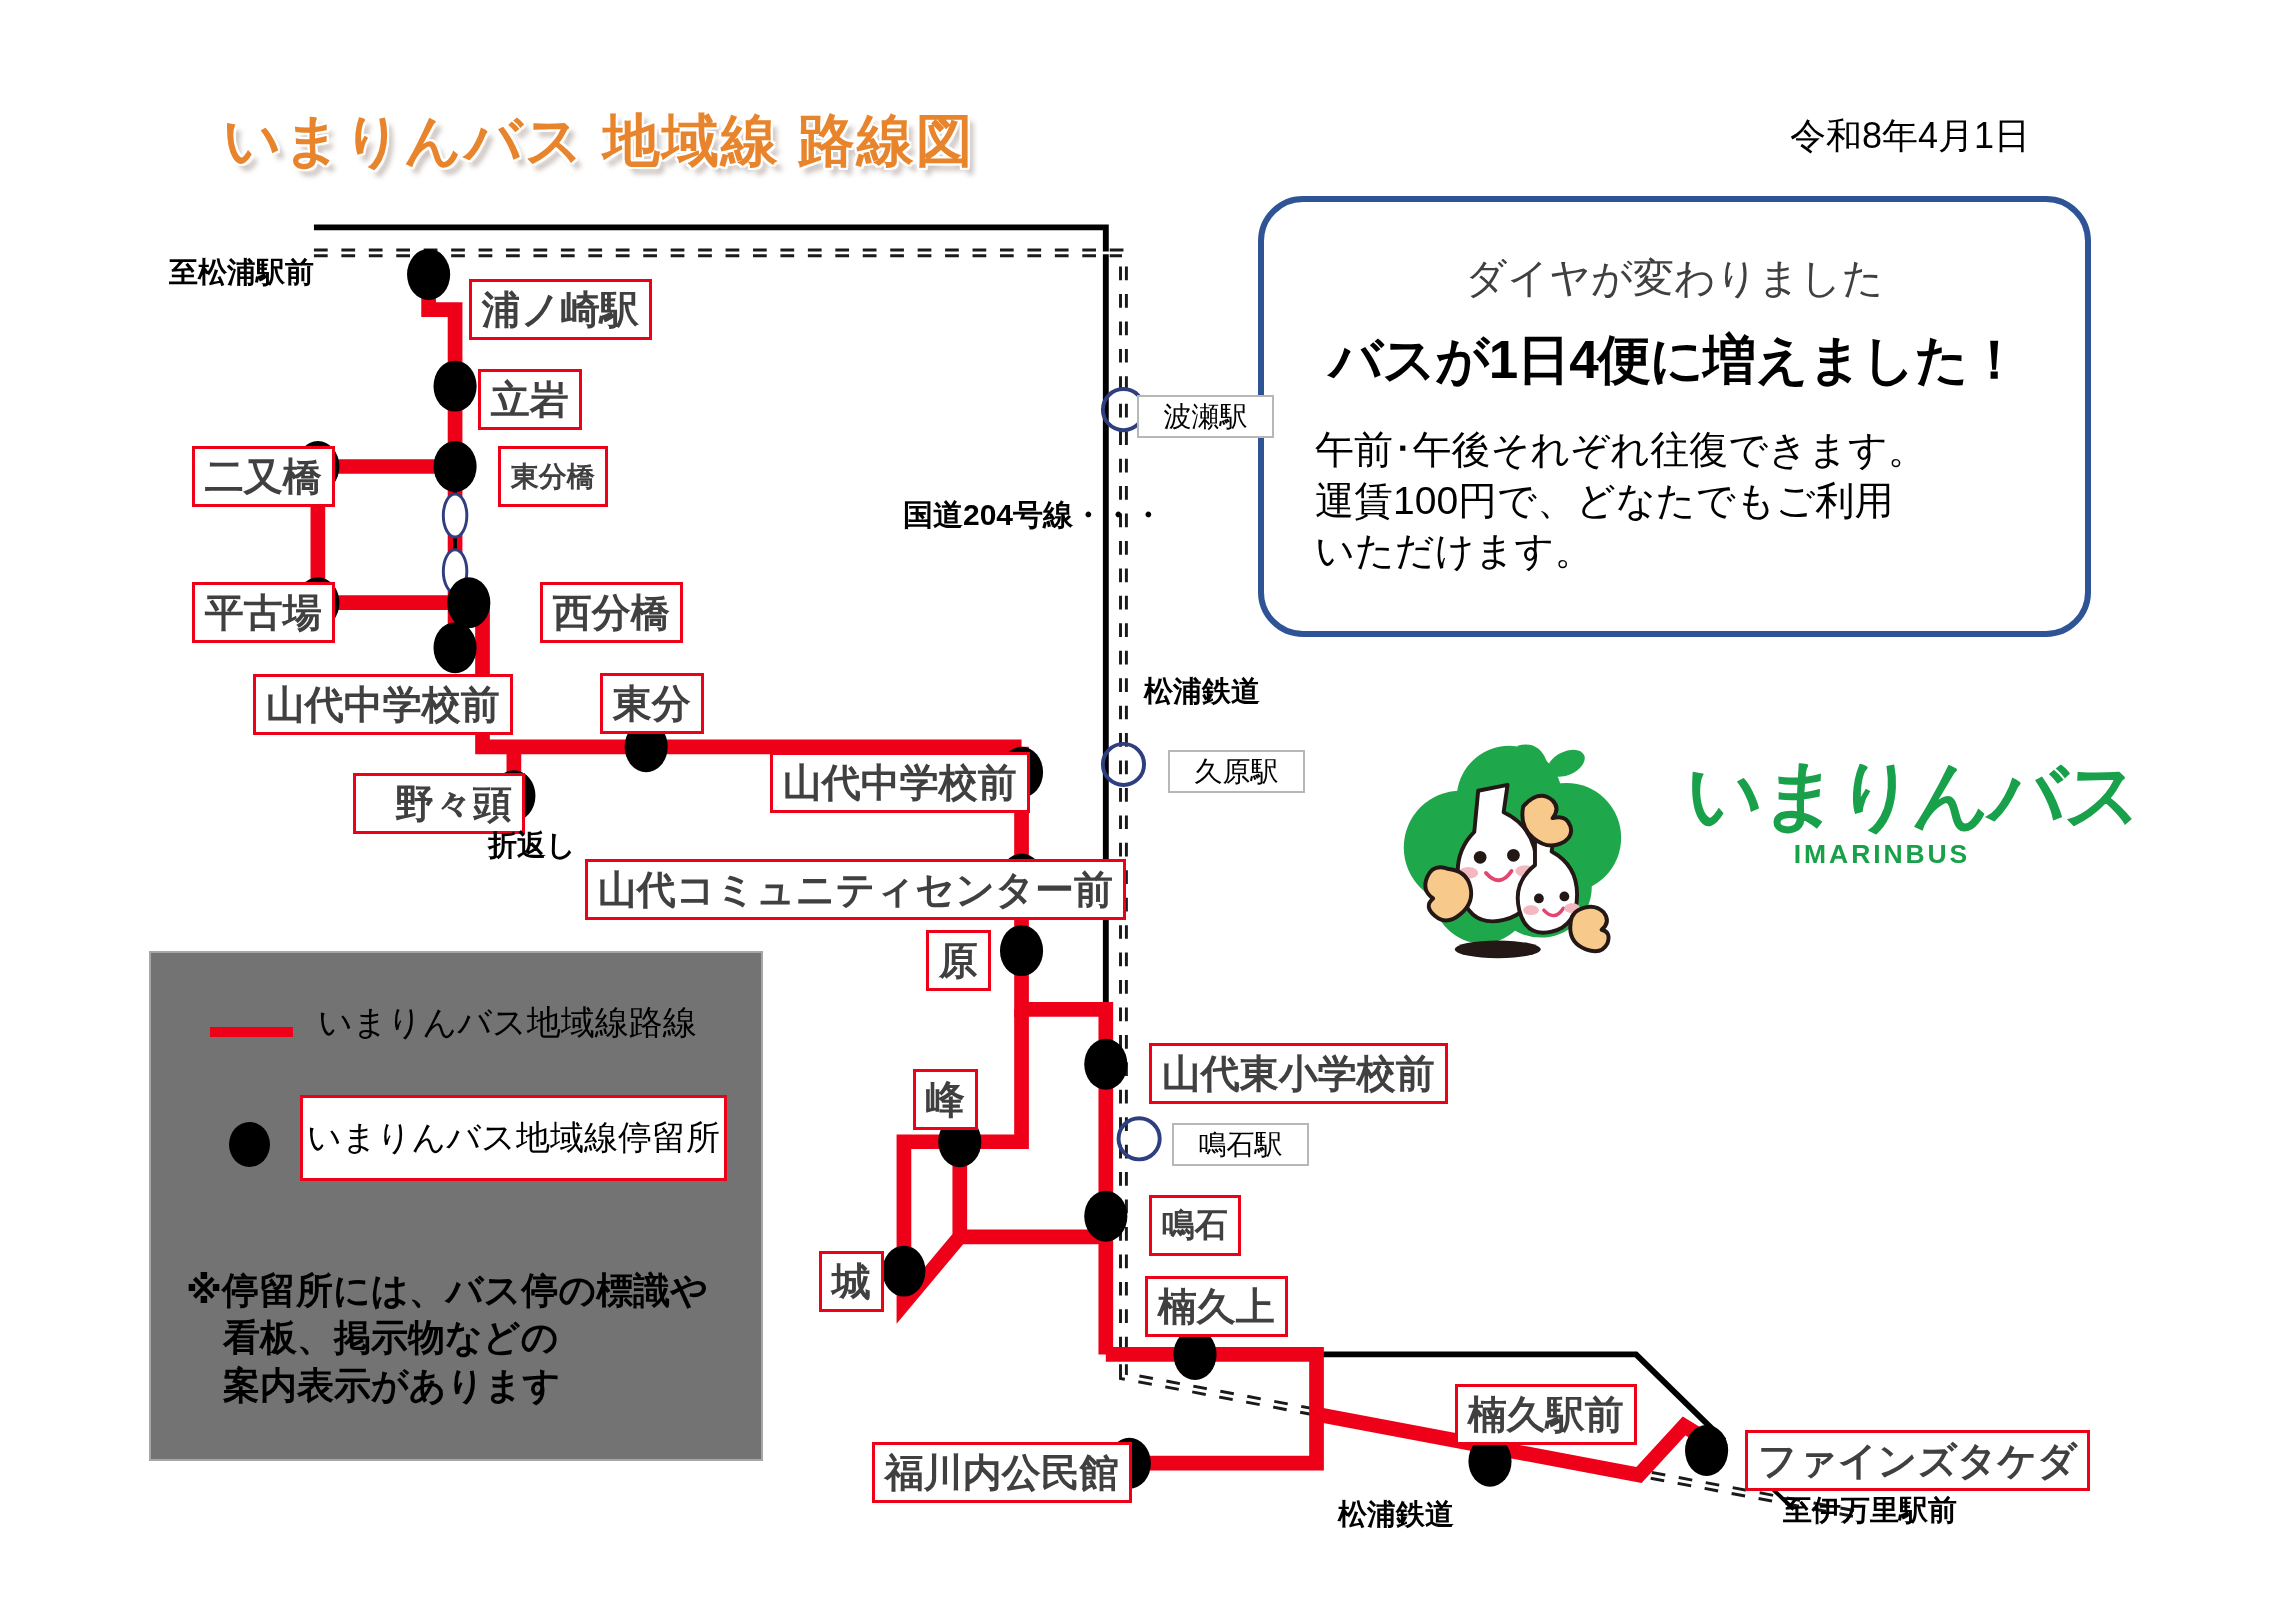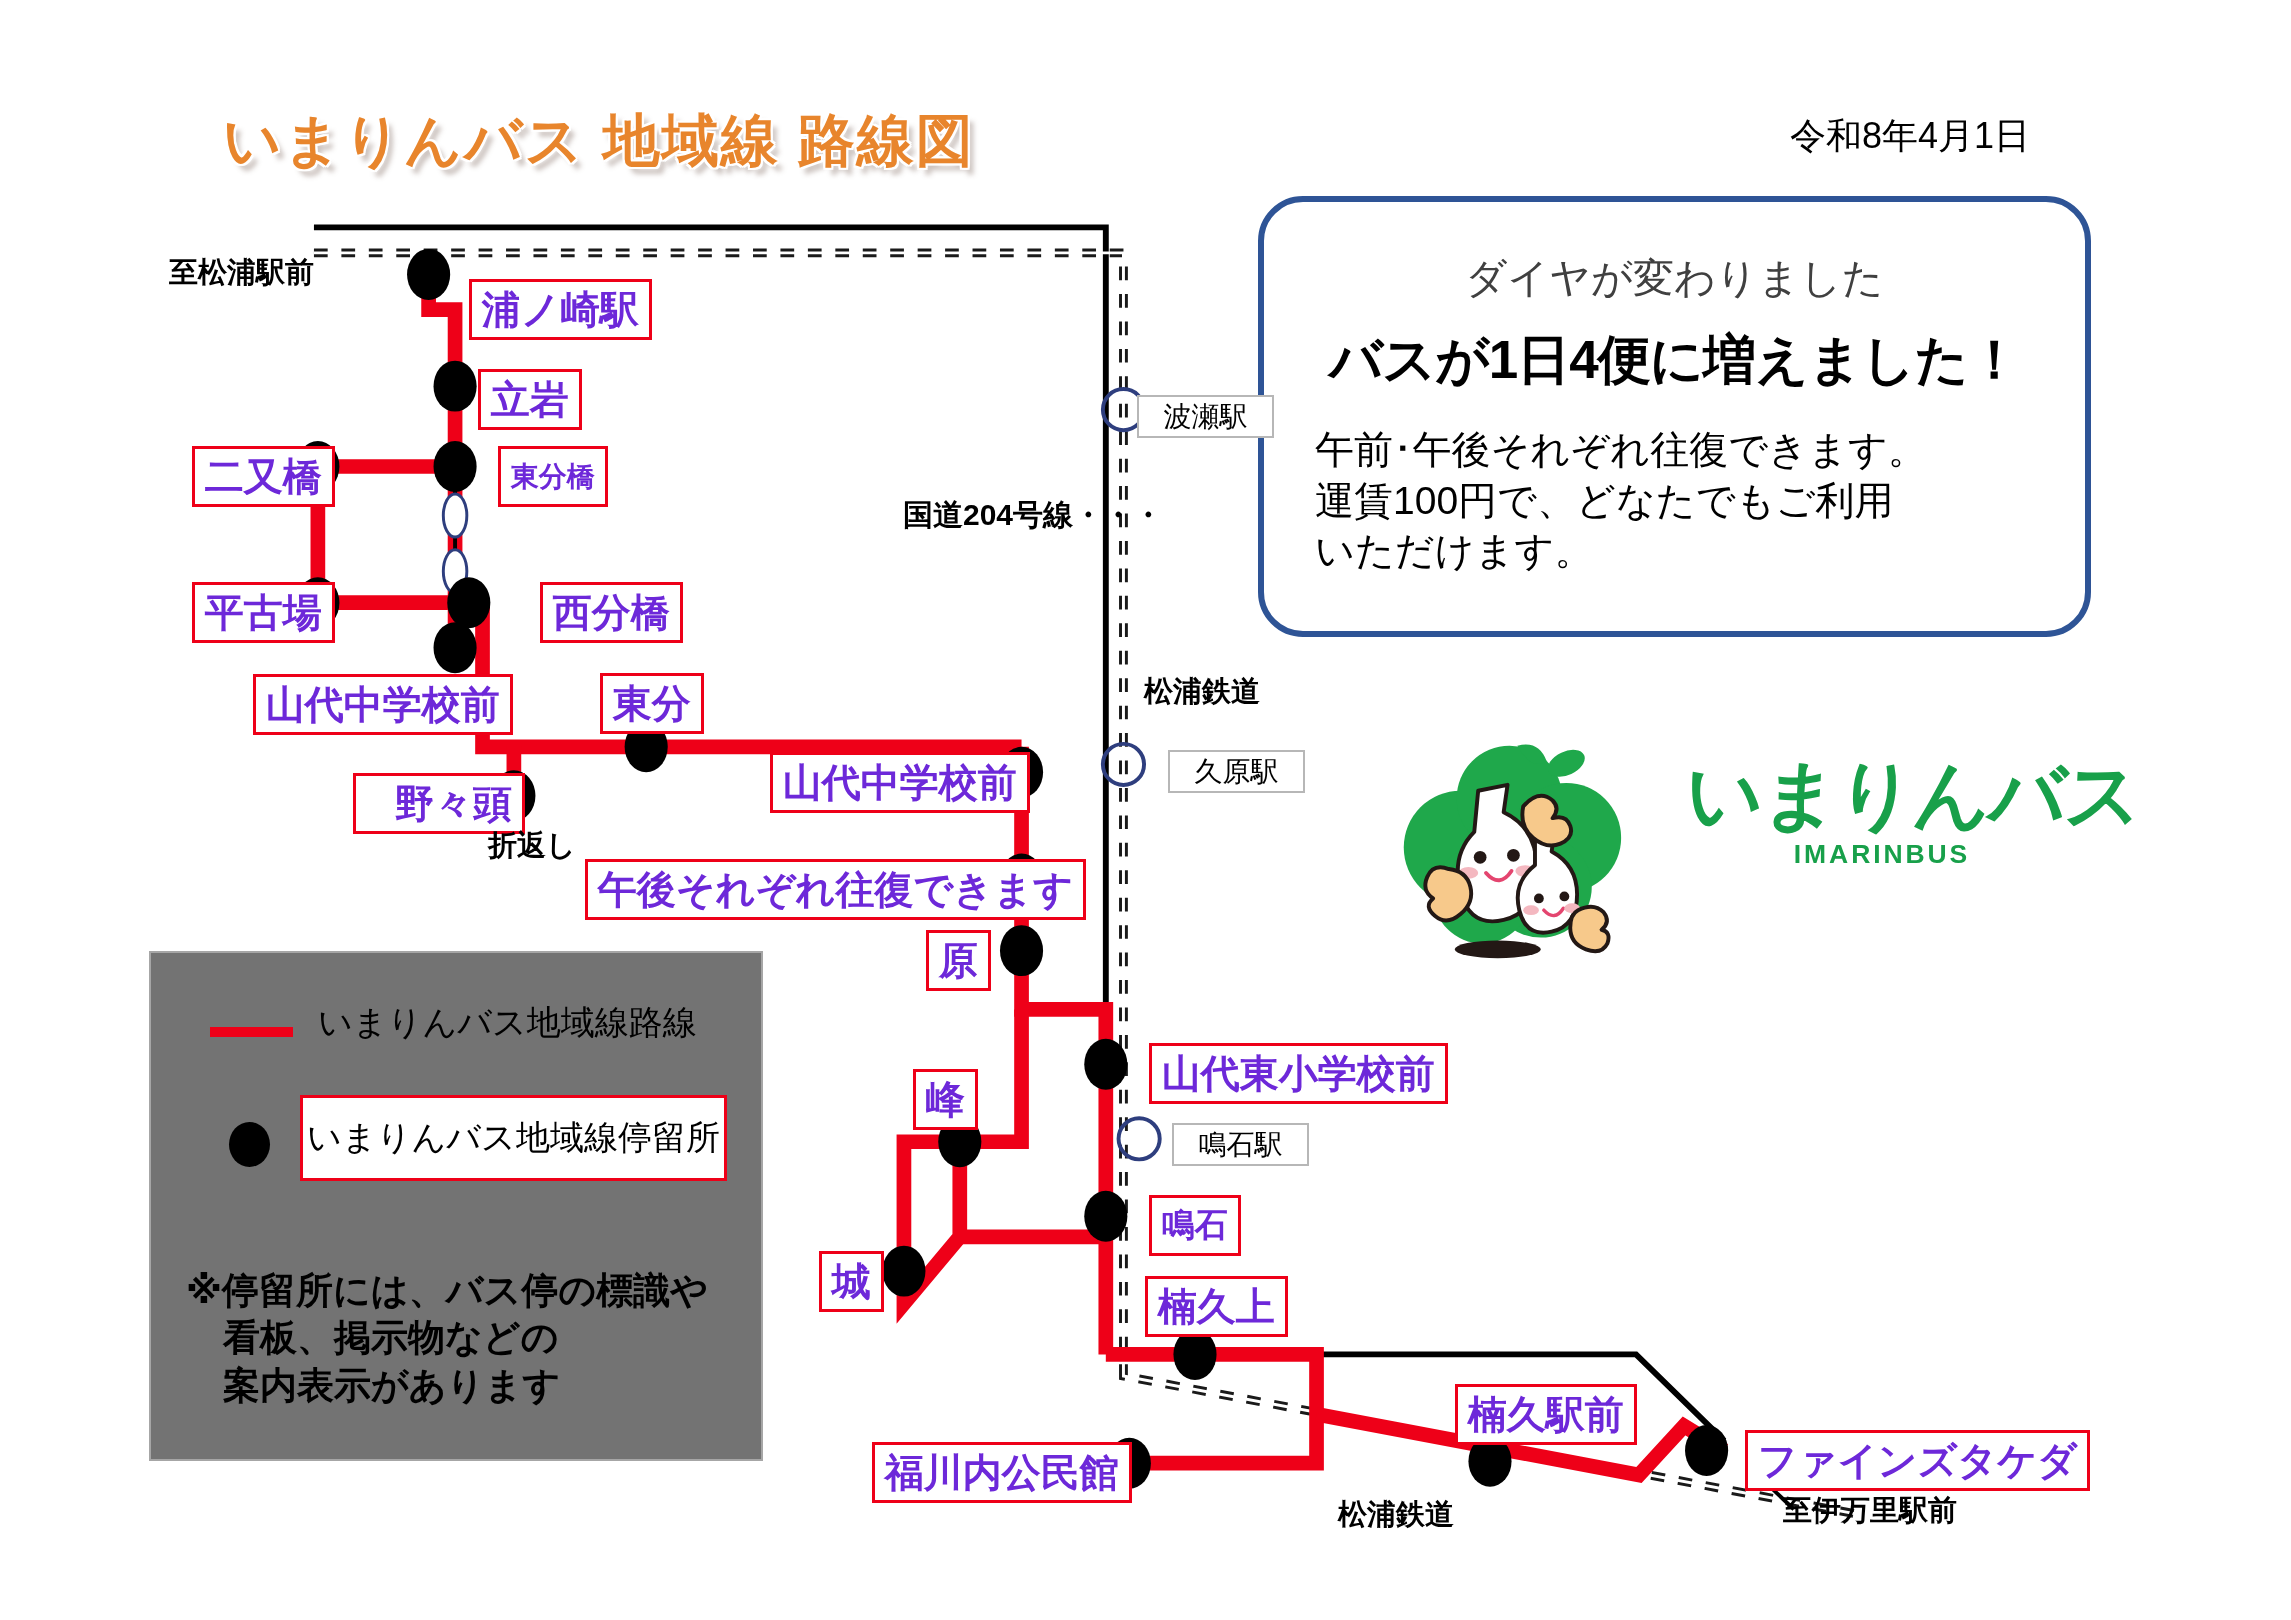--- a/index.html
+++ b/index.html
@@ -104,21 +104,21 @@
   #legend-note .indent { padding-left:37px; display:block; }
 
   
   #map-svg { position:absolute; left:0; top:0; width:2292px; height:1620px; }
 
   
   .stop-label {
     position:absolute;
     border:3.9px solid #EE0018;
     background:#ffffff;
-    color:#6d28d9;
+    color:#404040;
     font-weight:bold;
     display:flex; align-items:center; justify-content:center;
     white-space:nowrap;
     padding:2px 9.8px;
   }
   
   .rail-label {
     position:absolute;
     border:2px solid #B7B7B7;
     background:#ffffff;
@@ -283,21 +283,21 @@
     <div class="stop-label" style="left: 469px; top: 279px; font-size: 39px; height: 61px;">浦ノ崎駅</div>
     <div class="stop-label" style="left: 478px; top: 369px; font-size: 39px; height: 61px;">立岩</div>
     <div class="stop-label" style="left: 498px; top: 446px; font-size: 28px; height: 61px;">東分橋</div>
     <div class="stop-label" style="left: 192px; top: 446px; font-size: 39px; height: 61px;">二又橋</div>
     <div class="stop-label" style="left: 192px; top: 582px; font-size: 39px; height: 61px;">平古場</div>
     <div class="stop-label" style="left: 540px; top: 582px; font-size: 39px; height: 61px;">西分橋</div>
     <div class="stop-label" style="left: 253px; top: 674px; font-size: 39px; height: 61px;">山代中学校前</div>
     <div class="stop-label" style="left: 600px; top: 673px; font-size: 39px; height: 61px;">東分</div>
     <div class="stop-label" style="left: 353px; top: 773px; font-size: 39px; height: 61px; padding-left: 39px;">野々頭</div>
     <div class="stop-label" style="left: 770px; top: 752px; font-size: 39px; height: 61px;">山代中学校前</div>
-    <div class="stop-label" style="left: 585px; top: 859px; font-size: 39px; height: 61px;">午後それぞれ往復できます</div>
+    <div class="stop-label" style="left: 585px; top: 859px; font-size: 39px; height: 61px;">山代コミュニティセンター前</div>
     <div class="stop-label" style="left: 926px; top: 930px; font-size: 39px; height: 61px;">原</div>
     <div class="stop-label" style="left: 1149px; top: 1043px; font-size: 39px; height: 61px;">山代東小学校前</div>
     <div class="stop-label" style="left: 913px; top: 1069px; font-size: 39px; height: 61px;">峰</div>
     <div class="stop-label" style="left: 819px; top: 1251px; font-size: 39px; height: 61px;">城</div>
     <div class="stop-label" style="left: 1149px; top: 1195px; font-size: 33px; height: 61px;">鳴石</div>
     <div class="stop-label" style="left: 1145px; top: 1276px; font-size: 39px; height: 61px;">楠久上</div>
     <div class="stop-label" style="left: 872px; top: 1442px; font-size: 39px; height: 61px;">福川内公民館</div>
     <div class="stop-label" style="left: 1455px; top: 1384px; font-size: 39px; height: 61px;">楠久駅前</div>
     <div class="stop-label" style="left: 1745px; top: 1430px; font-size: 39px; height: 61px;">ファインズタケダ</div>
   </div>

